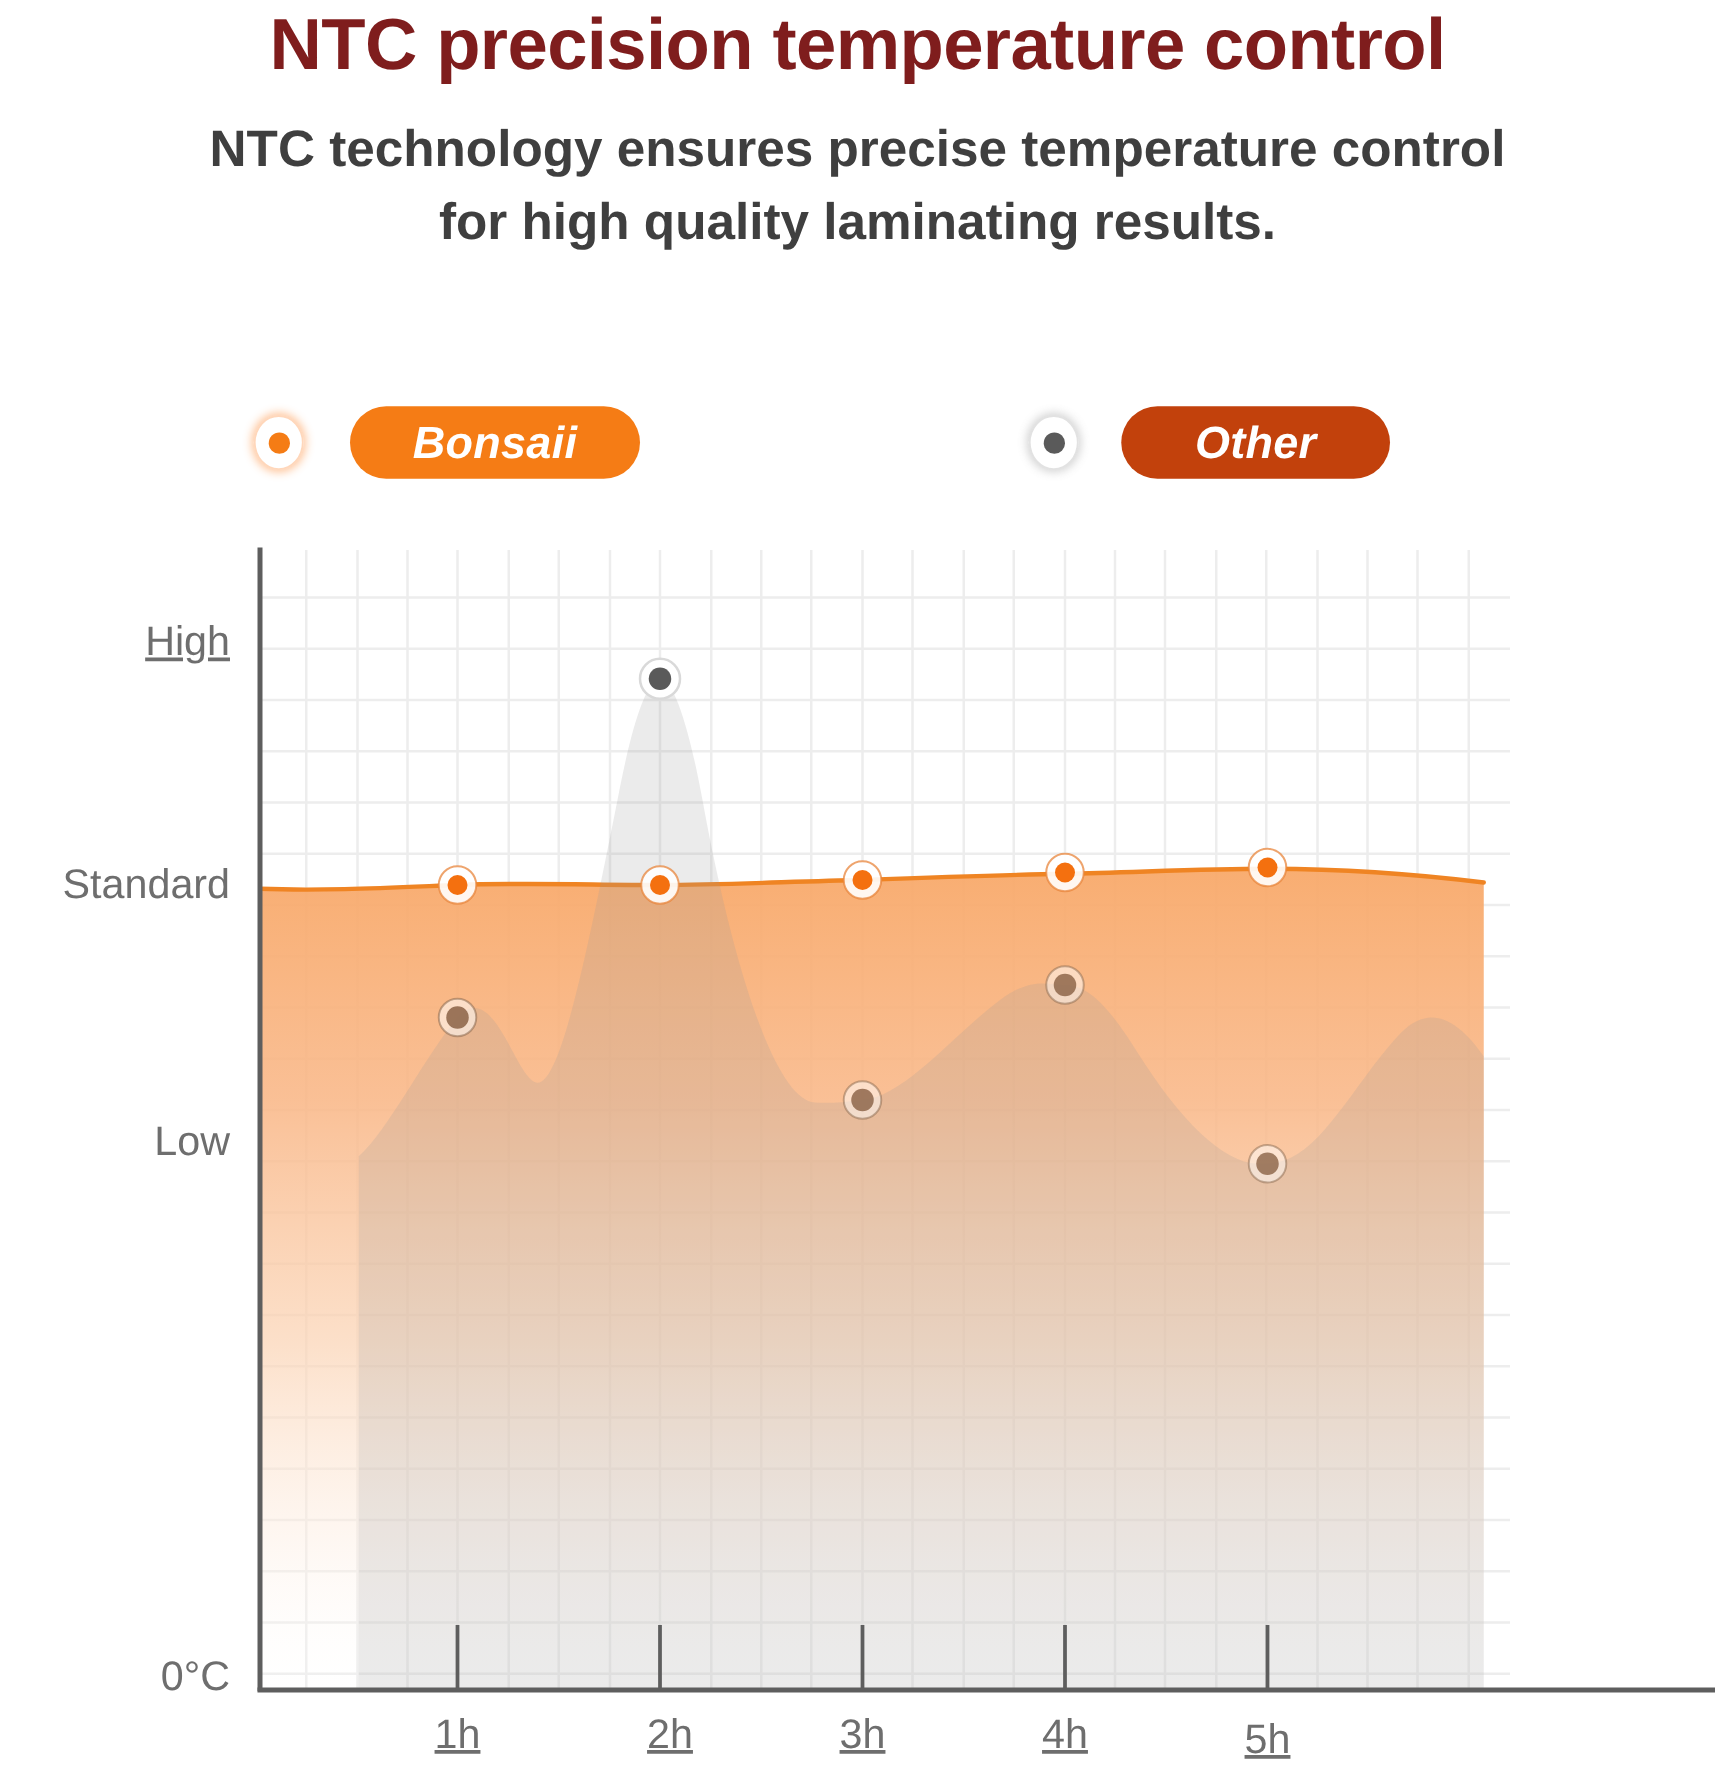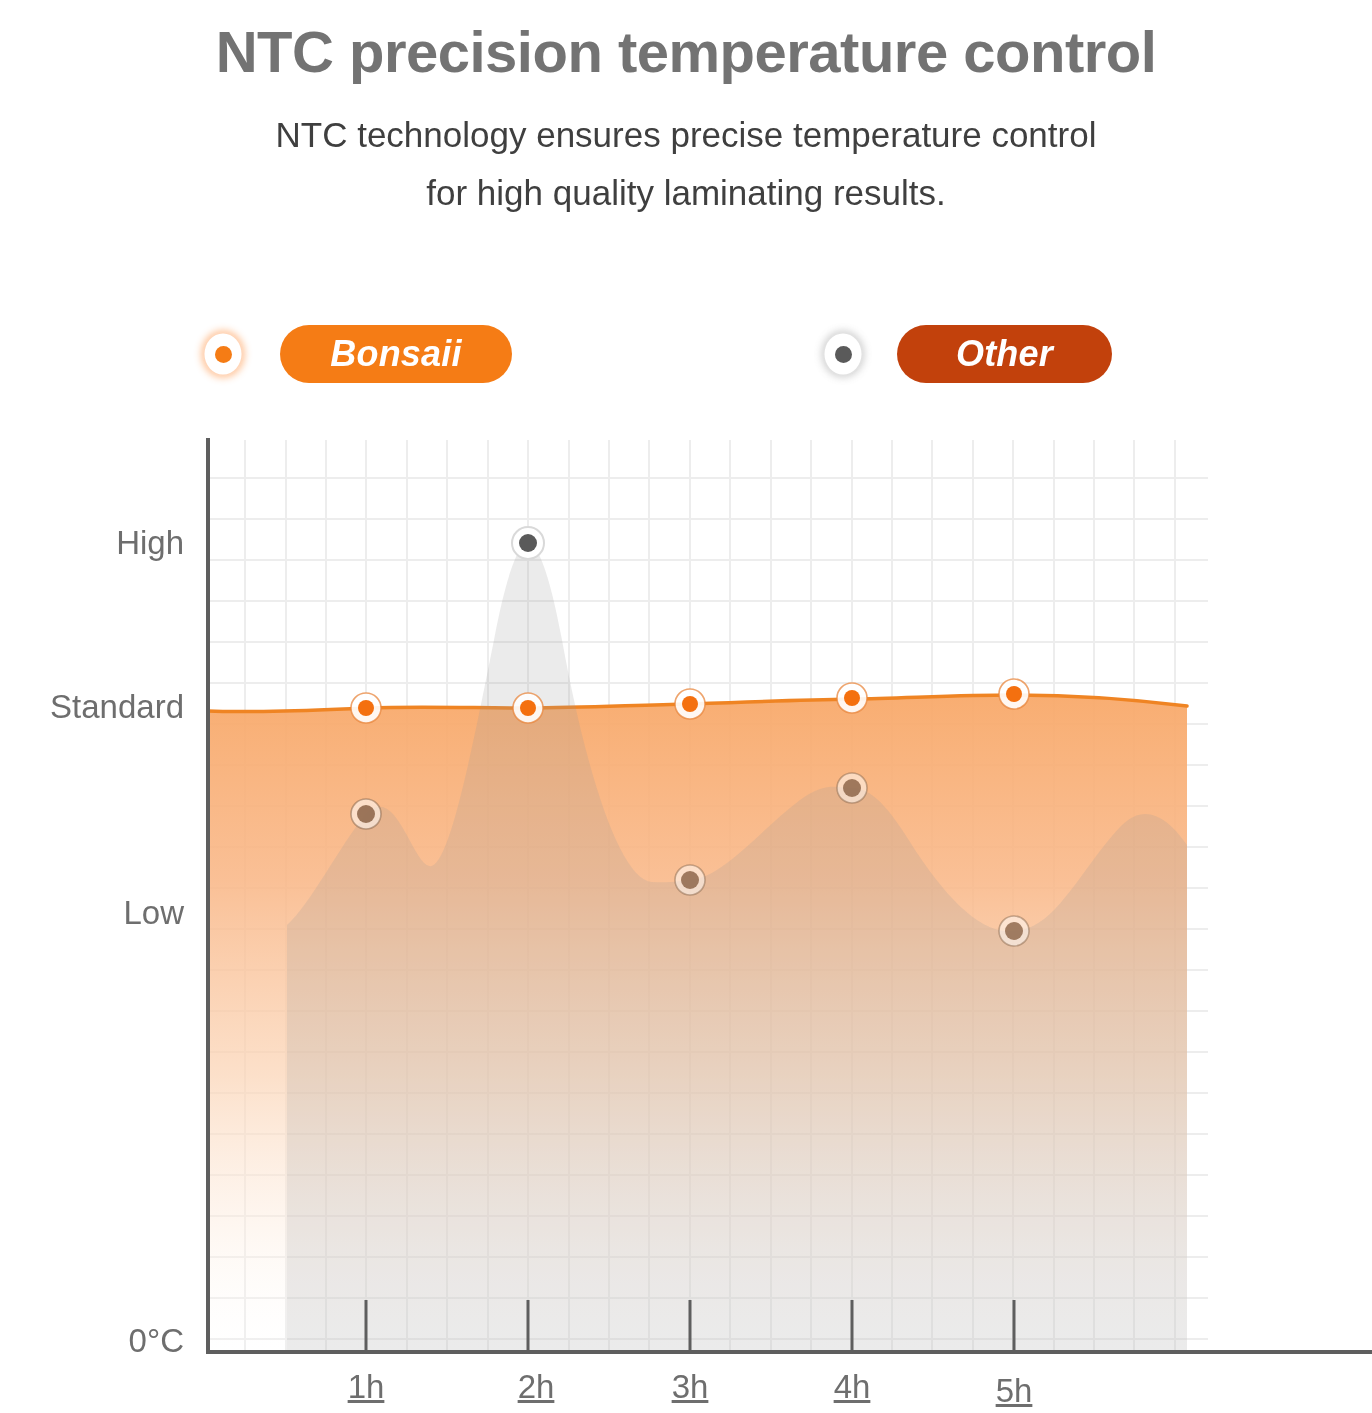--- a/index.html
+++ b/index.html
@@ -19,29 +19,29 @@
 
   
   .header {
     padding: 0;
     text-align: center;
   }
   .page-title {
     font-size: 58px;
     font-weight: bold;
     letter-spacing: -0.5px;
-    color: #737373;
-    margin: 16px;
+    color: #7f1d1d;
+    margin: 0;
     padding: 0 6px;
     line-height: 72px;
     white-space: nowrap;
   }
   .page-subtitle {
-    font-size: 35px;
-    font-weight: normal;
+    font-size: 41px;
+    font-weight: bold;
     color: #3f3f3f;
     margin: 18px auto 0 auto;
     line-height: 58px;
     max-width: 1180px;
   }
   .page-subtitle .sub-line { display: block; }
 
   
   .legend {
     position: absolute;
@@ -324,21 +324,21 @@
       <g stroke="#5e5e5e" stroke-width="3">
         <path d="M366 1300 V1352"></path>
         <path d="M528 1300 V1352"></path>
         <path d="M690 1300 V1352"></path>
         <path d="M852 1300 V1352"></path>
         <path d="M1014 1300 V1352"></path>
       </g>
     </g>
   </svg>
 
-  <span class="axis-label y-label" style="top:524px;">High</span>
+  <span class="axis-label y-label" style="top:494px;text-decoration:underline;">High</span>
   <span class="axis-label y-label" style="top:688px;margin-left:12px;">Standard</span>
   <span class="axis-label y-label" style="top:894px;margin-left:25px;">Low</span>
   <span class="axis-label y-label" style="top:1322px;">0°C</span>
 
   <span class="axis-label x-label" style="left:326px; top:1368px; width:80px;">1h</span>
   <span class="axis-label x-label" style="left:496px; top:1368px; width:80px;">2h</span>
   <span class="axis-label x-label" style="left:650px; top:1368px; width:80px;">3h</span>
   <span class="axis-label x-label" style="left:812px; top:1368px; width:80px;">4h</span>
   <span class="axis-label x-label" style="left:974px; top:1372px; width:80px;">5h</span>
 

